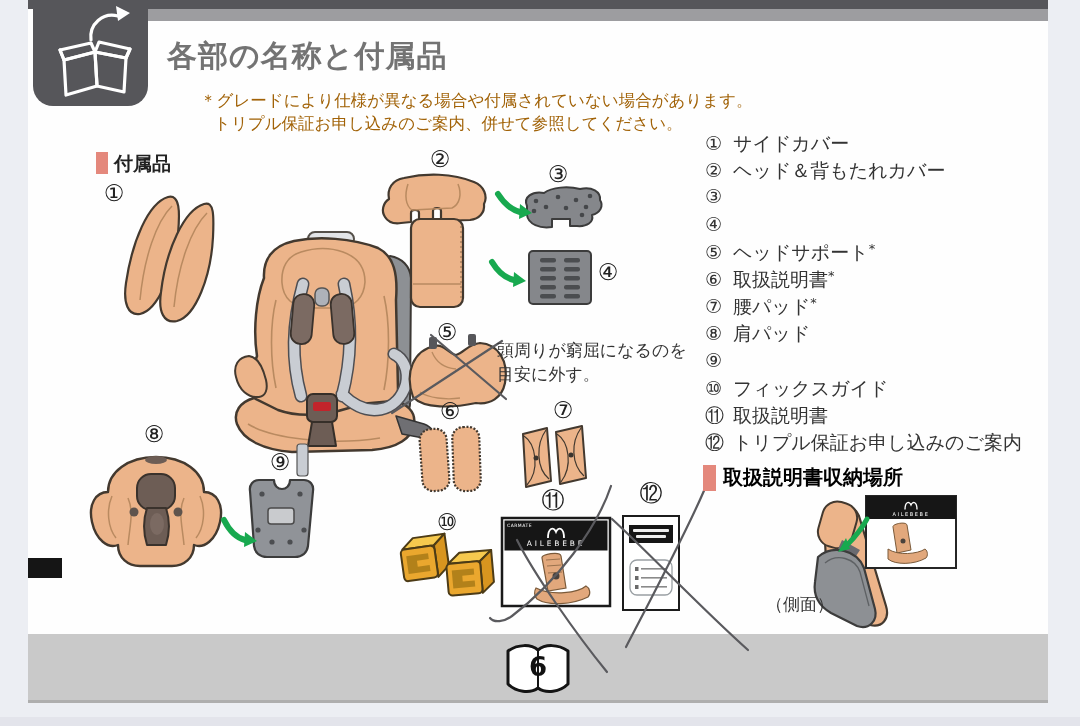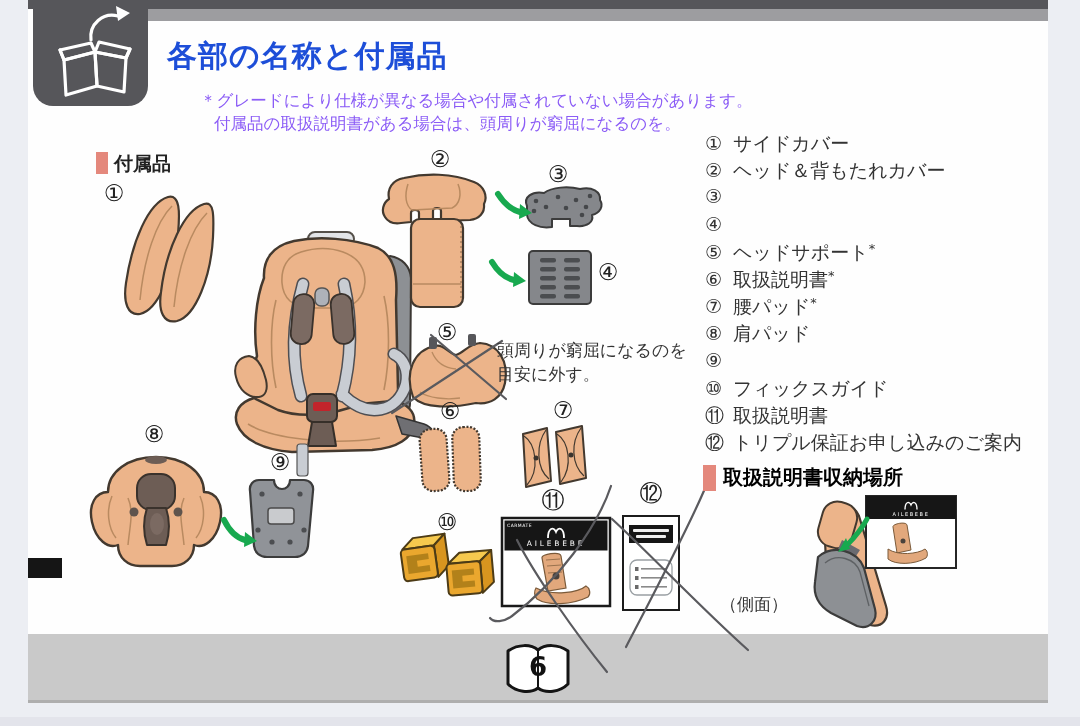--- a/index.html
+++ b/index.html
@@ -9,36 +9,36 @@
   #page{left:28px;top:0;width:1020px;height:700px;background:#fefefe;z-index:1;}
   #below-strip{left:0;top:717px;width:1080px;height:9px;background:#e3e4eb;z-index:0;}
   #top-dark{left:28px;top:0;width:1020px;height:9px;background:#56565a;z-index:2;}
   #top-bar{left:148px;top:9px;width:900px;height:12px;background:#9d9da0;z-index:2;}
   #icon-box{left:33px;top:0;width:115px;height:106px;background:#56565a;
             border-radius:0 0 20px 20px;z-index:3;}
   #footer-bar{left:28px;top:634px;width:1020px;height:66px;background:#c9c9c9;
               border-bottom:3px solid #aeaeae;z-index:2;}
   #black-tab{left:28px;top:558px;width:34px;height:20px;background:#151515;z-index:3;}
   .art{left:0;top:0;width:1080px;height:726px;z-index:5;pointer-events:none;}
-  .txt{z-index:6;color:#8b5cf6;white-space:nowrap;}
-  #title{left:167px;top:36px;font-size:30px;font-weight:bold;color:#1d4ed8;letter-spacing:1px;}
+  .txt{z-index:6;color:#a16207;white-space:nowrap;}
+  #title{left:167px;top:36px;font-size:30px;font-weight:bold;color:#737373;letter-spacing:1px;}
   #note1{left:200px;top:90px;font-size:16.5px;}
   #note2{left:214px;top:113px;font-size:16.5px;}
   .bullet{background:#e4887c;z-index:6;}
   #fuzoku-bullet{left:96px;top:152px;width:12px;height:22px;}
   #fuzoku-label{left:114px;top:151px;font-size:19px;font-weight:bold;color:#222;}
   #storage-bullet{left:703px;top:465px;width:13px;height:26px;}
   #storage-heading{left:723px;top:464px;font-size:20px;font-weight:bold;color:#000000;}
   #parts-list{left:705px;top:131px;z-index:6;}
   .plist-row{display:flex;align-items:baseline;height:27.2px;font-size:19px;color:#333;}
   .plist-num{width:28px;}
   .ast{font-size:13px;position:relative;top:-6px;}
   #callout1{left:497px;top:339px;font-size:17px;color:#333;}
   #callout2{left:497px;top:363px;font-size:17px;color:#333;}
-  #side-label{left:720px;top:593px;font-size:17px;color:#333;}
+  #side-label{left:766px;top:593px;font-size:17px;color:#333;}
   .fig-marker{position:absolute;transform:translate(-50%,-50%);font-size:23px;color:#222;
               z-index:6;white-space:nowrap;}
   #page-num{left:538px;top:667px;transform:translate(-50%,-50%);font-size:26px;
             font-weight:bold;color:#111;z-index:7;}
 </style>
 </head>
 <body>
 
 <div class="abs" id="below-strip"></div>
 <div class="abs" id="page"></div>
@@ -56,21 +56,21 @@
       <polygon points="62,52 66,42 97,49 93,58"></polygon>
       <polygon points="31,60 62,52 64,86 33,95"></polygon>
       <polygon points="64,86 62,52 93,58 91,92"></polygon>
       <path d="M 31,60 L 27,50 M 93,58 L 97,49"></path>
     </g>
   </svg>
 </div>
 
 <div class="abs txt" id="title">各部の名称と付属品</div>
 <div class="abs txt" id="note1">＊グレードにより仕様が異なる場合や付属されていない場合があります。</div>
-<div class="abs txt" id="note2">付属品の取扱説明書がある場合は、頭周りが窮屈になるのを。</div>
+<div class="abs txt" id="note2">トリプル保証お申し込みのご案内、併せて参照してください。</div>
 <div class="abs bullet" id="fuzoku-bullet"></div>
 <div class="abs txt" id="fuzoku-label">付属品</div>
 <div class="abs" id="parts-list">
     <div class="plist-row">
       <span class="plist-num">①</span>
       <span>サイドカバー</span>
     </div>
     <div class="plist-row">
       <span class="plist-num">②</span>
       <span>ヘッド＆背もたれカバー</span>

